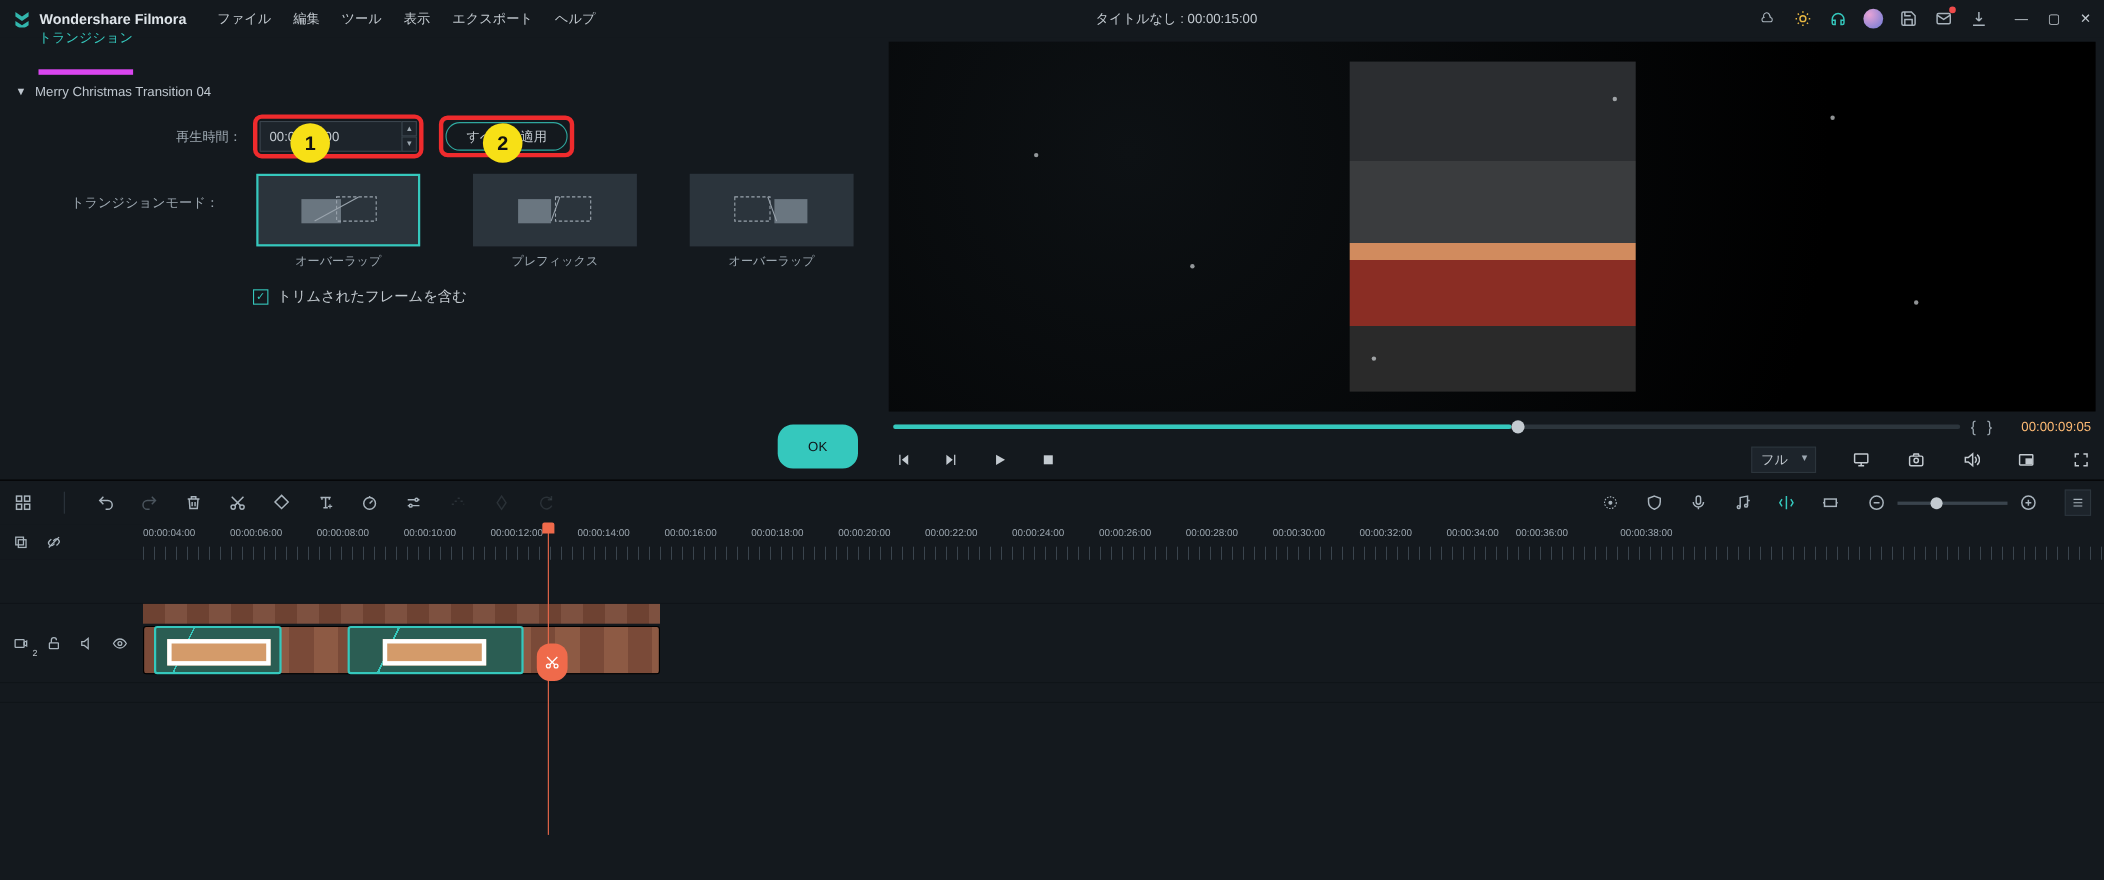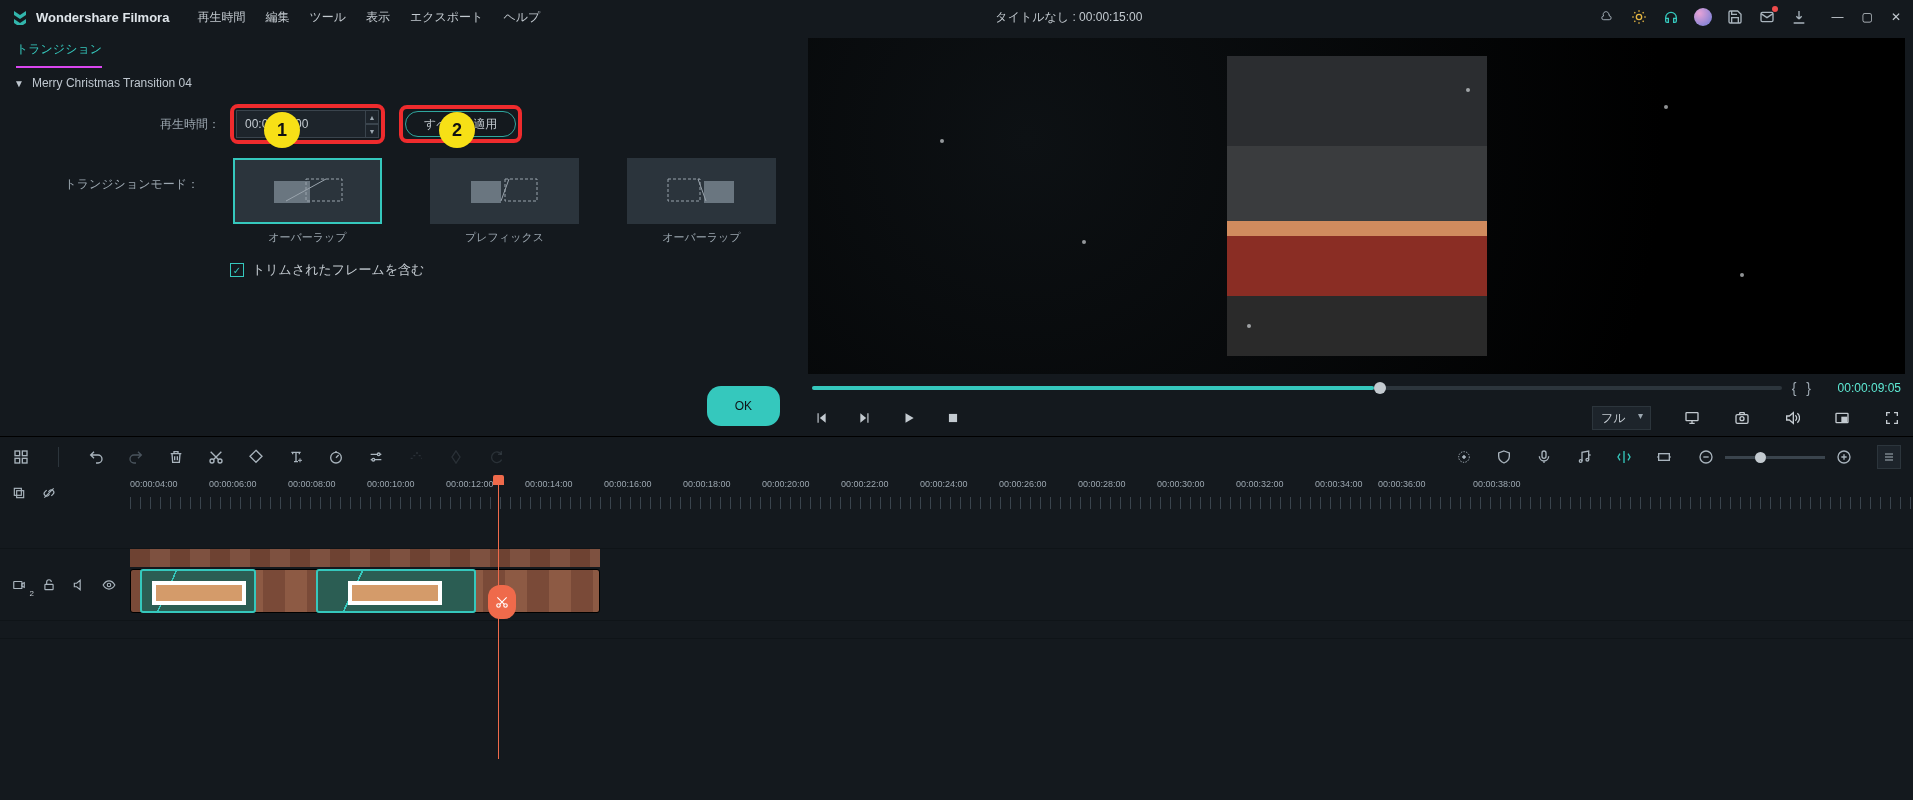--- a/index.html
+++ b/index.html
@@ -15,21 +15,21 @@
 .titlebar .right{display:flex;gap:14px;align-items:center;}
 .titlebar .right .ico{width:18px;height:18px;display:flex;align-items:center;justify-content:center;color:#a9b4bd;cursor:pointer;}
 .titlebar .right .gold{color:#e8b843;}
 .titlebar .win{display:flex;gap:18px;margin-left:10px;}
 .titlebar .win span{color:#c3cad0;cursor:pointer;font-size:12px;}
 
 
 .mid{display:flex;height:402px;background:#14191e;}
 .panel-left{width:800px;display:flex;flex-direction:column;}
 .tabrow{height:34px;padding:0 16px;display:flex;align-items:flex-end;}
-.tab{color:#35c8bd;font-size:12px;border-bottom:2px solid #d946ef;padding-bottom:8px;}
+.tab{color:#35c8bd;font-size:12px;border-bottom:5px solid #d946ef;padding-bottom:20px;margin-left:19px;}
 .section-hdr{display:flex;align-items:center;gap:8px;padding:8px 14px;color:#bfc7cf;font-size:12px;}
 .section-hdr .caret{font-size:10px;}
 .form{padding:6px 24px;}
 .row{display:flex;align-items:center;margin-bottom:12px;}
 .row .lbl{width:206px;text-align:right;color:#9ca7b0;font-size:12px;padding-right:10px;}
 .dur-box{position:relative;display:flex;align-items:center;}
 .dur-input{width:130px;height:28px;background:#1d242b;border:1px solid #3a444d;color:#c3cad0;padding:0 8px;font-size:12px;}
 .spin{display:flex;flex-direction:column;margin-left:-1px;}
 .spin div{width:14px;height:14px;background:#1d242b;border:1px solid #3a444d;font-size:7px;color:#9ca7b0;display:flex;align-items:center;justify-content:center;cursor:pointer;}
 .highlight-red{border:4px solid #ef2b2d;border-radius:8px;padding:2px;display:inline-flex;align-items:center;}
@@ -51,21 +51,21 @@
 .panel-right{flex:1;display:flex;flex-direction:column;padding:4px 8px 0 8px;}
 .preview{flex:1;background:#0a0d10;display:flex;align-items:center;justify-content:center;position:relative;}
 .preview-clip{width:260px;height:300px;background:linear-gradient(#2b2d30 0 30%,#3a3c3e 30% 55%,#d18b5e 55% 60%,#8a2d24 60% 80%,#2a2a2a 80% 100%);position:relative;}
 .preview-bg{position:absolute;inset:0;background:radial-gradient(circle at 20% 30%,#0d1114 0,#000 70%);}
 .snow{position:absolute;width:4px;height:4px;border-radius:50%;background:#eef3f6;opacity:.6;}
 .seek{display:flex;align-items:center;gap:10px;padding:6px 4px;}
 .seek-track{flex:1;height:4px;background:#2c353c;position:relative;border-radius:2px;}
 .seek-fill{position:absolute;left:0;top:0;height:100%;width:58%;background:#35c8bd;border-radius:2px;}
 .seek-knob{position:absolute;left:58%;top:-4px;width:12px;height:12px;border-radius:50%;background:#c3cad0;}
 .brace{color:#9ca7b0;font-size:14px;cursor:pointer;}
-.timecode{color:#5eead4;font-size:12px;min-width:80px;text-align:right;}
+.timecode{color:#fdba74;font-size:12px;min-width:80px;text-align:right;}
 .transport{display:flex;align-items:center;padding:4px 4px 6px 4px;gap:20px;}
 .transport .left{display:flex;gap:26px;}
 .transport .spacer{flex:1;}
 .transport .right{display:flex;gap:32px;align-items:center;}
 .ticon{width:18px;height:18px;color:#c3cad0;cursor:pointer;display:flex;align-items:center;justify-content:center;}
 .sel{background:#1d242b;border:1px solid #2c353c;color:#c3cad0;font-size:12px;height:24px;padding:0 24px 0 8px;appearance:none;position:relative;}
 .sel-wrap{position:relative;display:inline-block;}
 .sel-wrap::after{content:"▾";position:absolute;right:8px;top:4px;font-size:10px;color:#9ca7b0;pointer-events:none;}
 
 
@@ -103,21 +103,21 @@
 </style>
 </head>
 <body>
 
 <div class="titlebar">
   <svg class="logo" viewBox="0 0 16 16">
       <path fill="#35c8bd" d="M2 2l6 4 6-4v4l-6 4-6-4zM2 10l6 4 6-4v4l-6 4-6-4z" opacity=".9"></path>
     </svg>
   <span class="app-name">Wondershare Filmora</span>
   <div class="menu">
-    <span>再生時間</span>
+    <span>ファイル</span>
     <span>編集</span>
     <span>ツール</span>
     <span>表示</span>
     <span>エクスポート</span>
     <span>ヘルプ</span>
   </div>
   <div class="center">タイトルなし : 00:00:15:00</div>
   <div class="right">
     <span class="ico">
         <svg width="16" height="16" viewBox="0 0 24 24" fill="none" stroke="currentColor" stroke-width="2">

